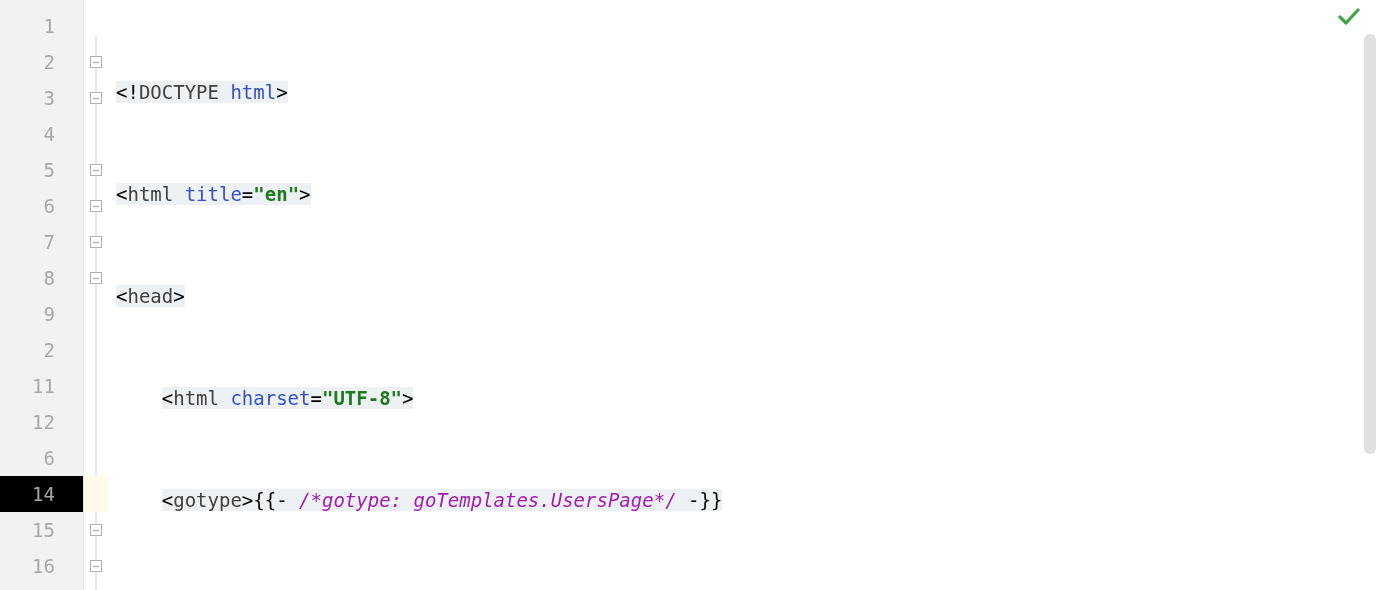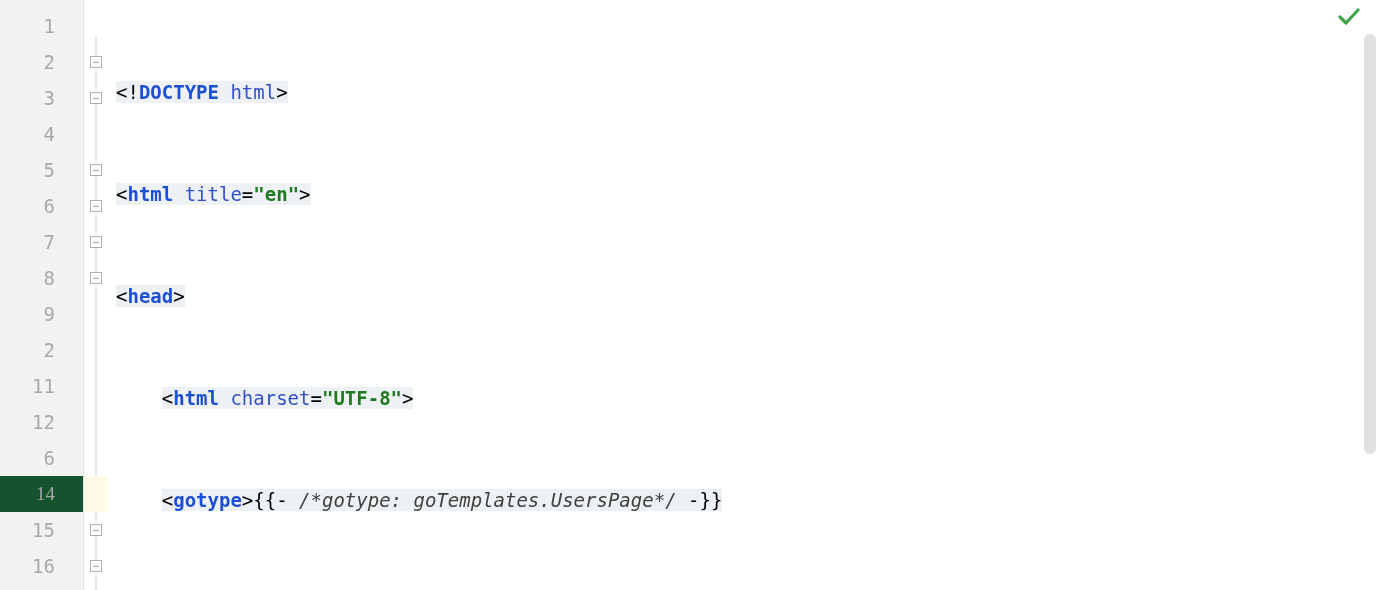--- a/index.html
+++ b/index.html
@@ -30,21 +30,21 @@
     height: 36px;
     display: flex;
     align-items: center;
     justify-content: flex-end;
     padding-right: 28px;
     color: #a8a8a8;
     font-family: "Menlo", "Consolas", "Monaco", monospace;
     font-size: 19px;
     position: relative;
   }
-  .gutter-line.hl { background: #14532d; font-family: Liberation Serif, serif; }
+  .gutter-line.hl { background: #000000; }
   .fold-col {
     width: 24px;
     background: #ffffff;
     padding-top: 8px;
     flex-shrink: 0;
     position: relative;
   }
   .fold-cell {
     height: 36px;
     display: flex;
@@ -78,24 +78,24 @@
   }
   .code-line {
     height: 36px;
     display: flex;
     align-items: center;
     padding-left: 8px;
     position: relative;
   }
   .tag-bg { background: #eef1f3; }
   .t-punct { color: #000; }
-  .t-tag { color: #1d4ed8; font-weight:700;}
+  .t-tag { color: #404040; font-weight:400;}
   .t-attr { color: #3250c9; }
   .t-str { color: #1f7a1f; font-weight:600;}
-  .t-comment { color: #404040; font-style: italic; }
+  .t-comment { color: #a21caf; font-style: italic; }
   .t-goexp { color: #000; }
   .check {
     position: absolute;
     top: 8px;
     right: 18px;
     color: #3fa648;
     z-index: 5;
   }
   .scrollbar {
     position: absolute;

